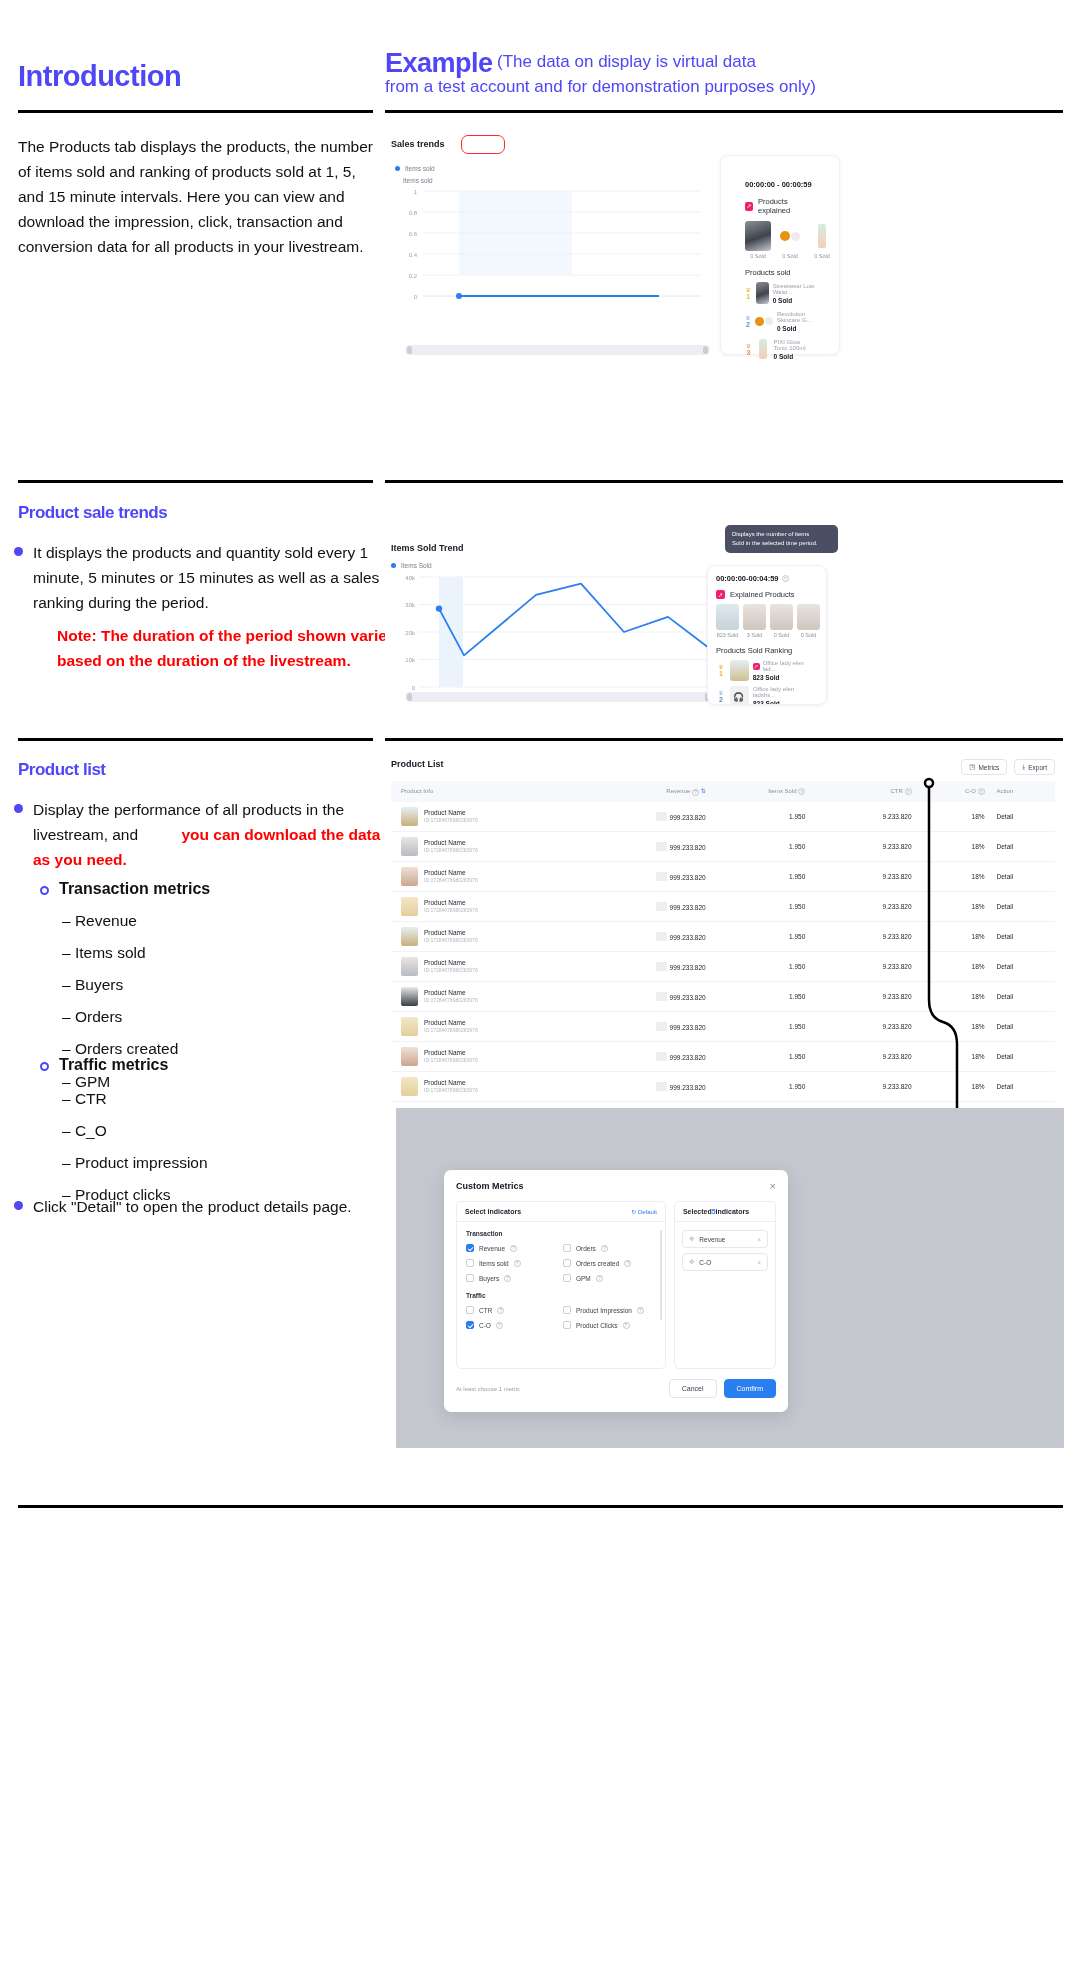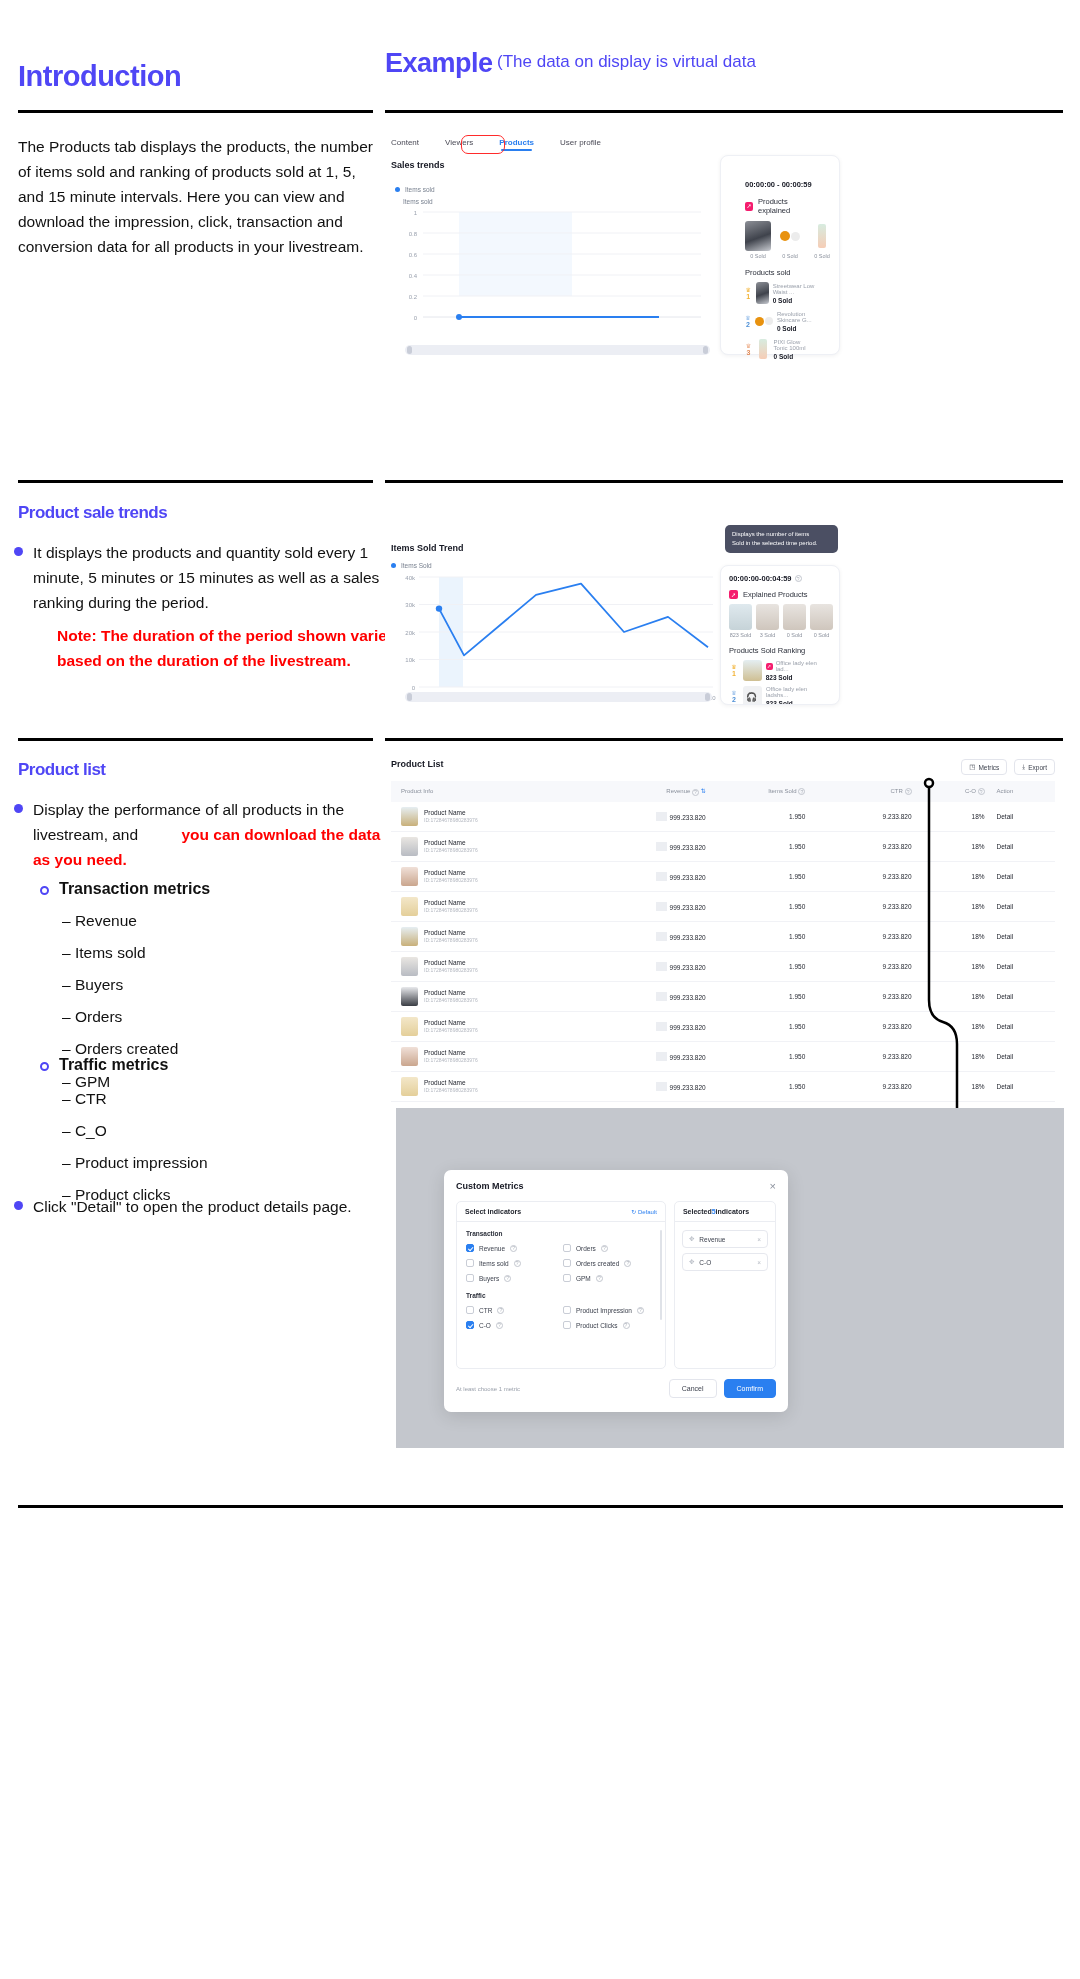--- a/index.html
+++ b/index.html
@@ -162,30 +162,25 @@
 
 <div class="section" style="left:18px; top:60px; width:355px;">
   <div class="h-title" style="font-size:29px;">Introduction</div>
 </div>
 
 <div class="section body-copy" style="left:18px; top:134px; width:360px;">The Products tab displays the products, the number of items sold and ranking of products sold at 1, 5, and 15 minute intervals. Here you can view and download the impression, click, transaction and conversion data for all products in your livestream.</div>
 
 <div class="section" style="left:385px; top:48px; width:680px;">
   <span class="h-title" style="font-size:27px;">Example</span>
   <span style="font-size:17px; color:#4f46f5; vertical-align:5px;">(The data on display is virtual data</span>
+  <div style="font-size:17px; color:#4f46f5; margin-top:-2px;">from a test account and for demonstration purposes only)</div>
 </div>
 
 <div class="shot" style="left:385px; top:130px; width:680px; height:240px;">
 
-  <div class="tabbar" style="margin-top:8px;">
-    <div class="tab">Content</div>
-    <div class="tab">Viewers</div>
-    <div class="tab active">Products</div>
-    <div class="tab">User profile</div>
-  </div>
   <div class="tab-highlight" style="left:76px; top:5px; width:44px; height:19px;"></div>
 
   <div class="card-title" style="margin:9px 0 0 6px;">Sales trends</div>
 
   <div class="legend" style="margin:16px 0 0 10px;">
     <span class="ld"></span>
     <span>Items sold</span>
   </div>
   <div style="font-size:6.5px;color:#78808f;margin:5px 0 0 18px;">Items sold</div>
 
@@ -350,21 +345,21 @@
     <div class="grip" style="right:2px;"></div>
   </div>
 
   
   <div class="tooltip" style="position:absolute; left:340px; top:25px; width:113px;">
     <div>Displays the number of items</div>
     <div>Sold in the selected time period.</div>
   </div>
 
   
-  <div class="rail" style="position:absolute; left:335px; top:65px; width:120px; height:140px; padding:8px; overflow:hidden;">
+  <div class="rail" style="position:absolute; left:322px; top:65px; width:120px; height:140px; padding:8px; overflow:hidden;">
     <div style="display:flex;align-items:center;gap:3px;">
       <span class="rail-time">00:00:00-00:04:59</span>
       <span class="qm">?</span>
     </div>
 
     <div style="display:flex;align-items:center;gap:5px;margin-top:7px;">
       <span class="pink-badge">➚</span>
       <span class="rail-h">Explained  Products</span>
     </div>
 

